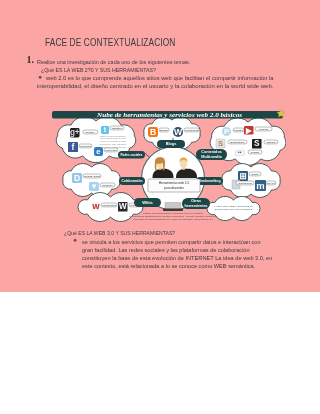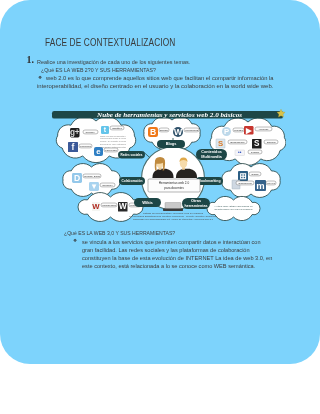--- a/index.html
+++ b/index.html
@@ -1,19 +1,19 @@
 <!DOCTYPE html>
 <html><head>
 <meta charset="utf-8">
 <style>
   html,body{margin:0;padding:0;}
   body{width:320px;height:414px;background:#fff;overflow:hidden;
        font-family:"Liberation Sans",sans-serif;color:#262626;
        -webkit-font-smoothing:antialiased;}
-  .page{position:relative;width:320px;height:364px;background:#7dd3fc;border-radius:30px;}
+  .page{position:relative;width:320px;height:292px;background:#fca5a5;}
 
   .doc-title{position:absolute;left:44.5px;top:36.5px;font-size:10.4px;
              letter-spacing:.15px;color:#3a3a3a;white-space:nowrap;
              transform:scaleX(.80);transform-origin:0 0;}
 
   .tx{position:absolute;white-space:nowrap;color:#3d3d3d;font-size:5.6px;
       transform-origin:0 0;}
   .num{position:absolute;font-family:"Liberation Serif",serif;font-weight:bold;
        font-size:10px;color:#2f2f2f;}
   .bul{position:absolute;font-size:4.6px;color:#2e2e2e;line-height:1;}

